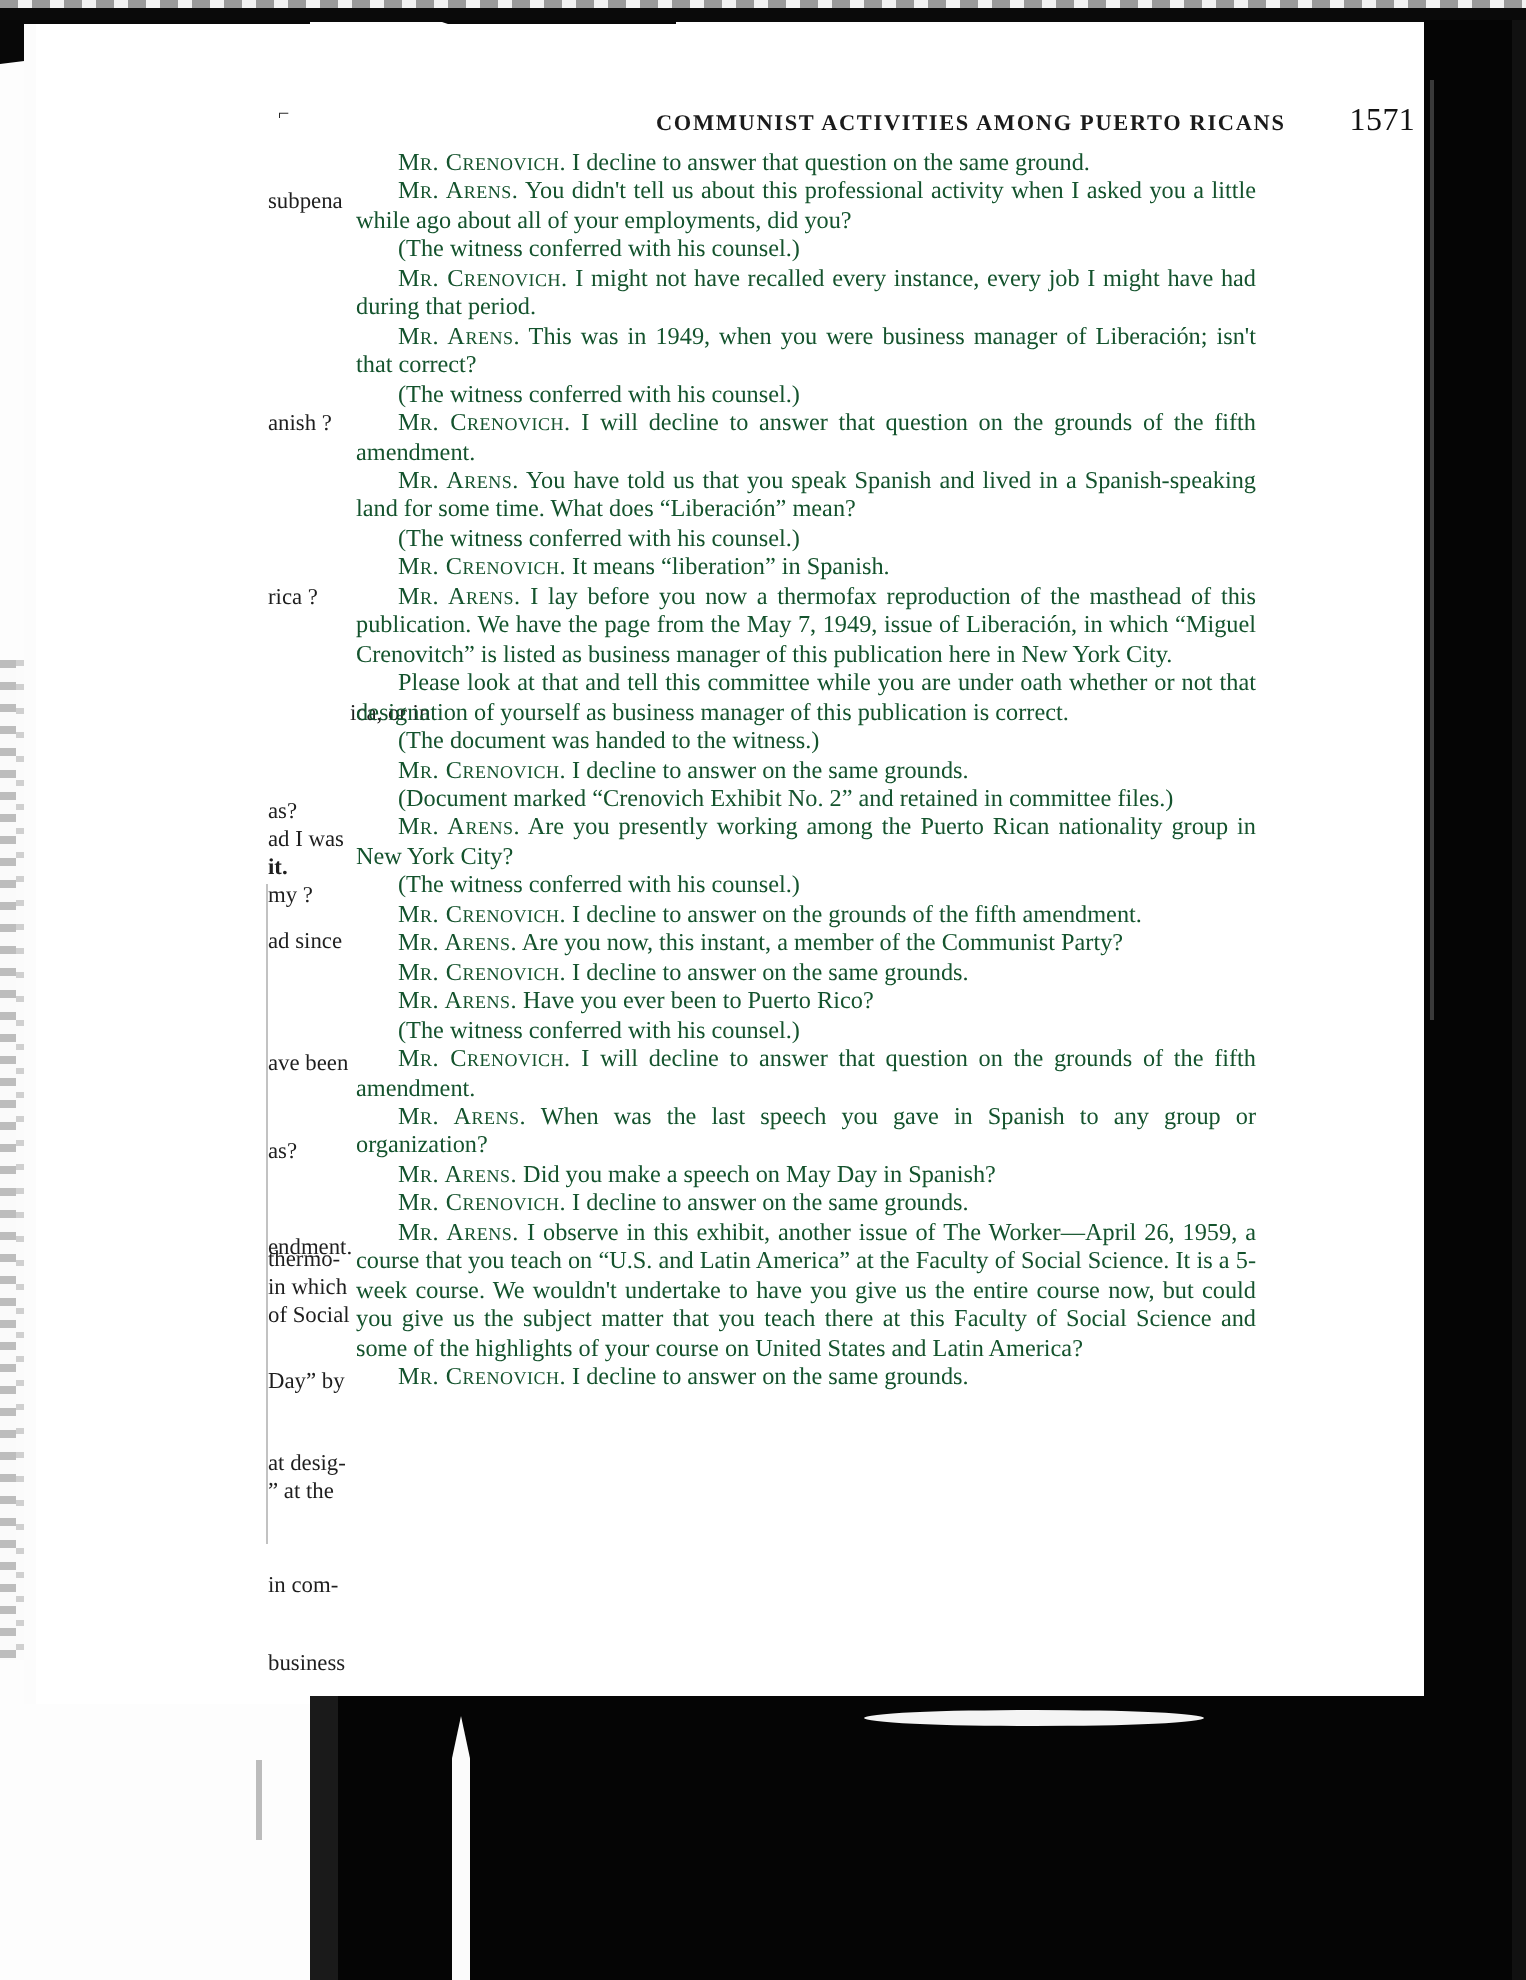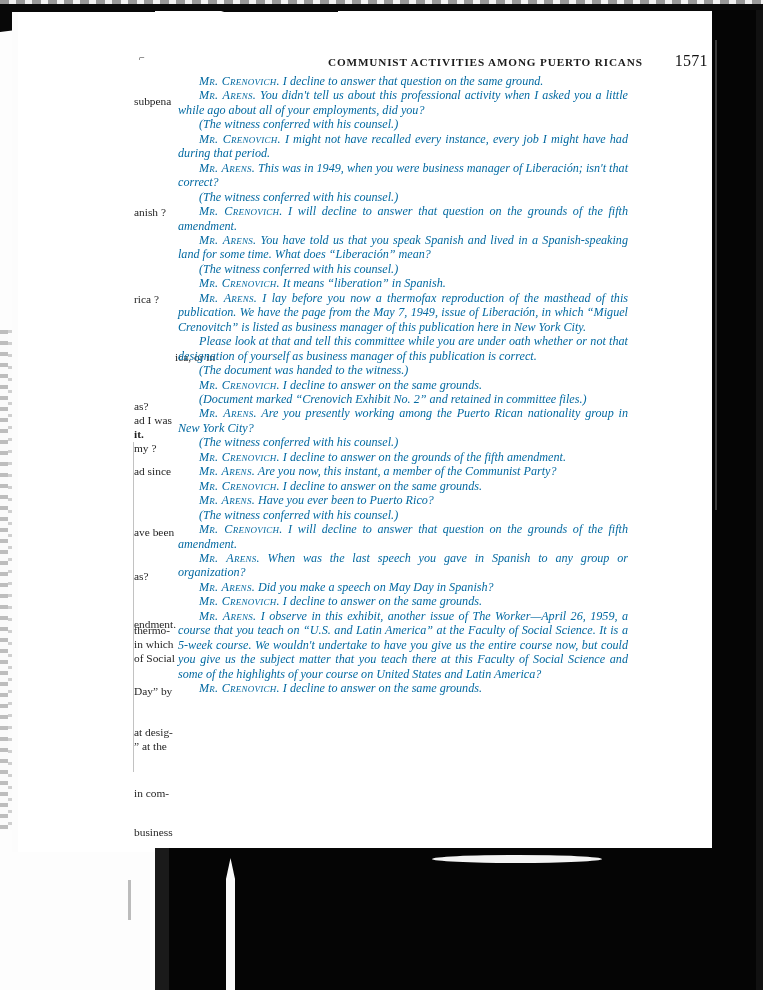--- a/index.html
+++ b/index.html
@@ -158,24 +158,23 @@
     font-family: "Liberation Serif", serif;
   }
 
   
   .body-col {
     position: absolute;
     left: 166px; top: 62px;
     width: 450px;
     font-size: 12.15px;
     line-height: 14.45px;
-    color: #0369a1;
+    color: #14532d;
     text-align: justify;
     text-justify: inter-word;
-    font-style: italic;
   }
   .body-col p {
     margin: 0;
     text-indent: 21px;
   }
   .sc {
     font-variant: small-caps;
     letter-spacing: 0.25px;
   }
 

